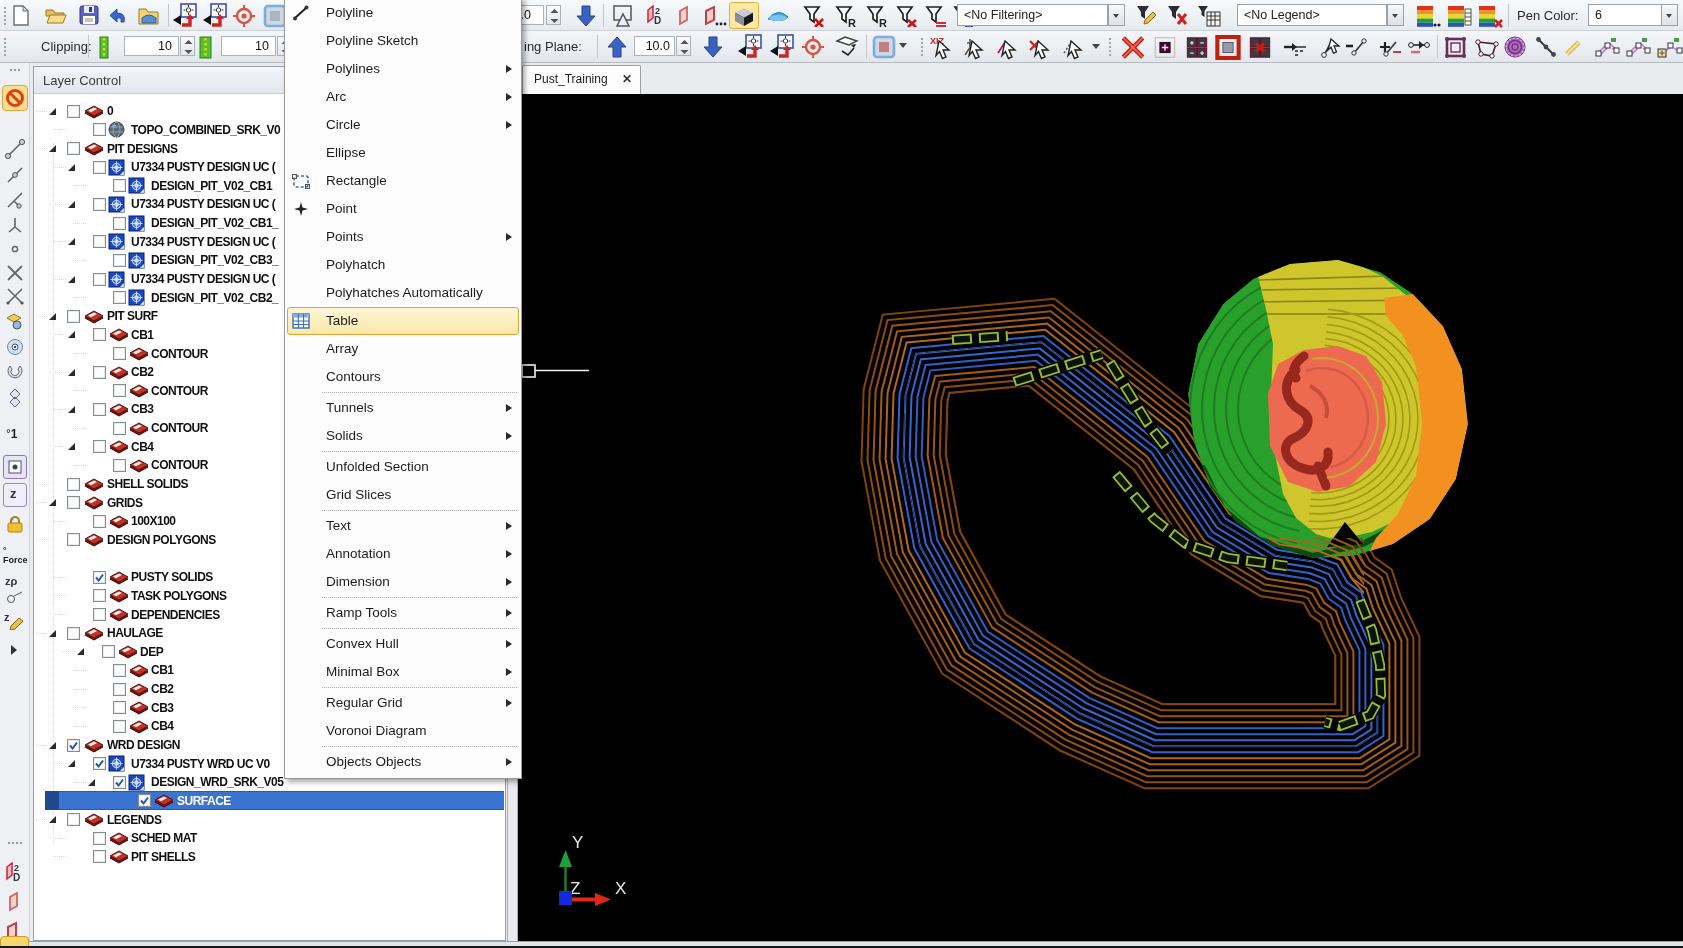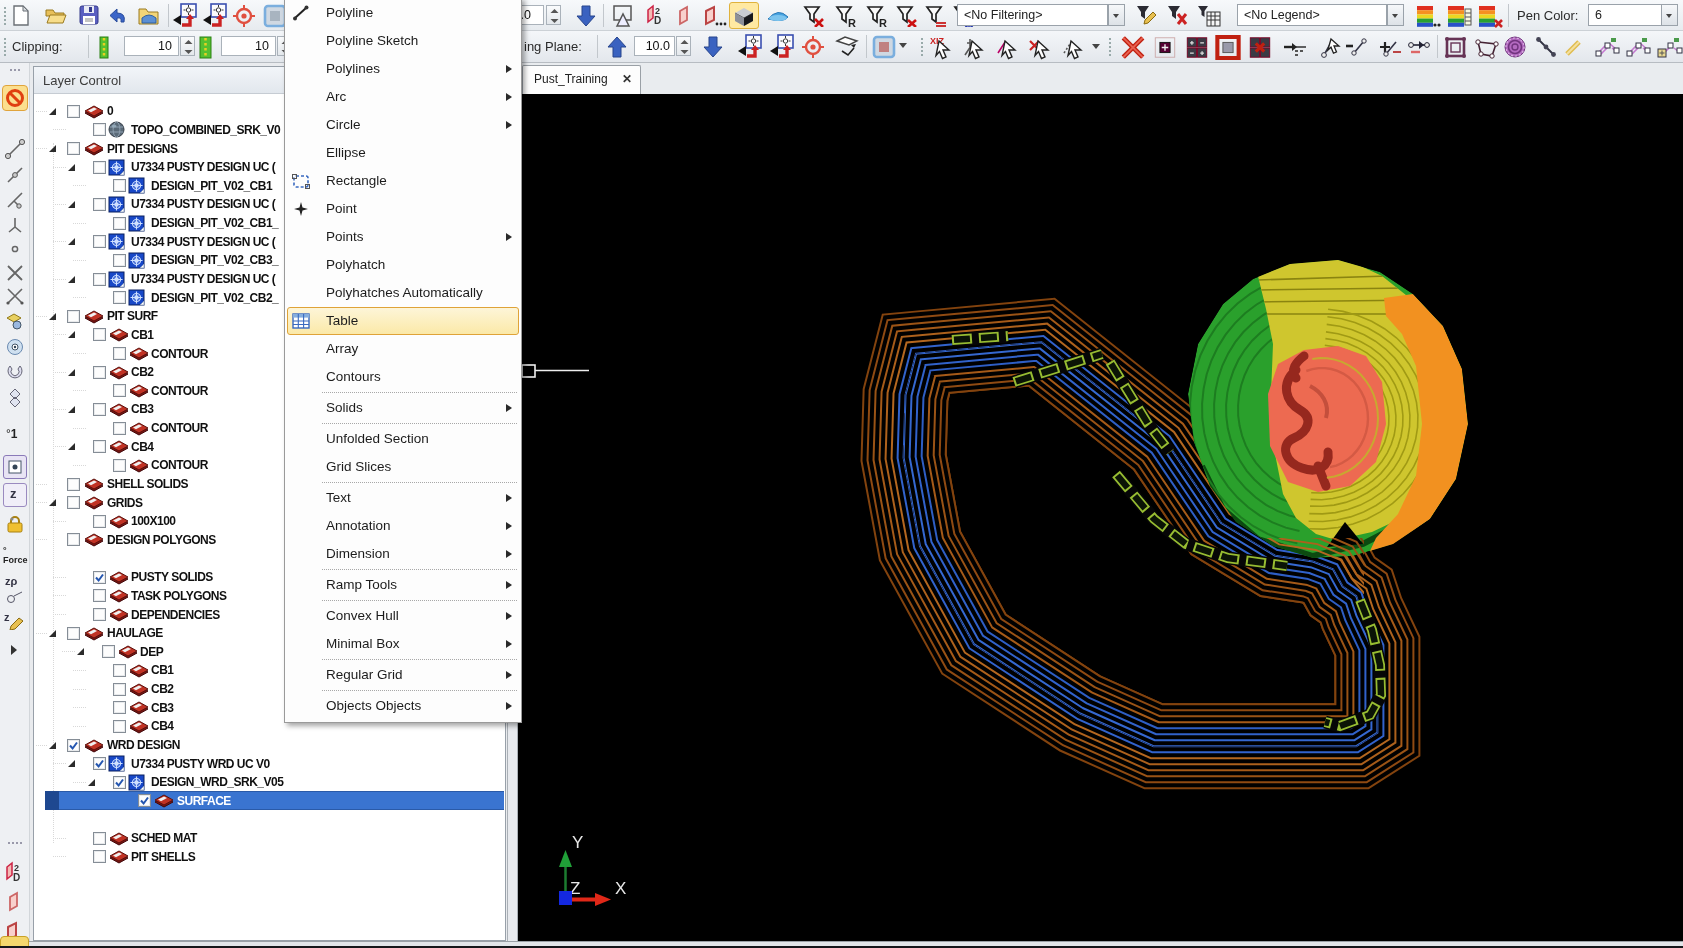--- a/index.html
+++ b/index.html
@@ -193,21 +193,21 @@
         <rect x="2" y="18.8" width="16" height="4" fill="#2850c8"></rect>
         <path d="M18 16 l7 7 M25 16 l-7 7" stroke="#cc2222" stroke-width="2.6"></path>
       </svg>
       <div class="vsep" style="left:1508px"></div>
       <div class="tb-txt" style="left:1517px;top:8px;font-size:13px">Pen Color:</div>
       <div class="combo" style="left:1588px;top:4px;width:74px">6</div>
       <div class="cbtn" style="left:1661px;top:4px"></div>
     </div>
     <div id="tb2" class="abs">
       <div class="grip" style="left:3px"></div>
-      <div class="tb-txt" style="left:12px;top:8px;font-size:13px">Clipping:</div>
+      <div class="tb-txt" style="left:41px;top:8px;font-size:13px">Clipping:</div>
       <div class="vsep" style="left:88px"></div>
       <svg class="abs" style="left:99px;top:5px" width="10" height="23" viewBox="0 0 10 23">
         <rect x="1" y="1" width="8" height="21" fill="#55c030" stroke="#2a8012"></rect>
         <path d="M5.0 2 v19" stroke="#e8d020" stroke-width="2.5" stroke-dasharray="2.5 2.5"></path>
       </svg>
       <div class="spin" style="left:124px;top:5px;width:55px;line-height:18px;padding-right:6px">10</div>
       <div class="spinbtn" style="left:180px;top:5px"><svg width="13" height="18" style="margin:1px">
           <path d="M6.5 2 l4 4 h-8 z" fill="#555"></path>
           <path d="M6.5 16 l4 -4 h-8 z" fill="#555"></path>
         </svg></div>
@@ -1047,20 +1047,36 @@
             <rect x="0.5" y="0.5" width="12" height="12" fill="#fdfdfd" stroke="#858d96"></rect>
             <rect x="1.5" y="1.5" width="10" height="10" fill="none" stroke="#e8eaec"></rect>
             <path d="M3 6.5 l2.6 3 4.4 -6" fill="none" stroke="#2456b0" stroke-width="2"></path>
           </svg>
           <svg class="abs" style="left:118px;top:1px" width="21" height="17" viewBox="0 0 21 17">
             <path d="M2 10 L11 5 L20 10 L11 15 Z" fill="#7a1410" stroke="#40080a"></path>
             <path d="M2 8 L11 3 L20 8 L11 13 Z" fill="#c03224" stroke="#5a100c"></path>
             <path d="M5 7.6 L11 4.4 L14 6 L8 9.2 Z" fill="#f0f0f0"></path>
           </svg>
           <div class="tlabel" style="left:142px;color:#fff">SURFACE</div>
+        </div>
+        <div class="trow" style="left:0;top:715.0px;width:469px">
+          <svg class="abs" style="left:13px;top:5px" width="9" height="9" viewBox="0 0 9 9">
+            <path d="M8 1 L8 8 L1 8 Z" fill="#2b2b2b"></path>
+          </svg>
+          <div class="abs" style="left:-1px;top:9px;width:13px;border-top:1px dotted #d8d8d8"></div>
+          <svg class="abs" style="left:32px;top:3px" width="13" height="13" viewBox="0 0 13 13">
+            <rect x="0.5" y="0.5" width="12" height="12" fill="#fdfdfd" stroke="#858d96"></rect>
+            <rect x="1.5" y="1.5" width="10" height="10" fill="none" stroke="#e8eaec"></rect>
+          </svg>
+          <svg class="abs" style="left:48px;top:1px" width="21" height="17" viewBox="0 0 21 17">
+            <path d="M2 10 L11 5 L20 10 L11 15 Z" fill="#7a1410" stroke="#40080a"></path>
+            <path d="M2 8 L11 3 L20 8 L11 13 Z" fill="#c03224" stroke="#5a100c"></path>
+            <path d="M5 7.6 L11 4.4 L14 6 L8 9.2 Z" fill="#f0f0f0"></path>
+          </svg>
+          <div class="tlabel" style="left:72px;color:#101010">LEGENDS</div>
         </div>
         <div class="trow" style="left:0;top:733.7px;width:469px">
           <div class="abs" style="left:18px;top:9px;width:13px;border-top:1px dotted #d8d8d8"></div>
           <svg class="abs" style="left:58px;top:3px" width="13" height="13" viewBox="0 0 13 13">
             <rect x="0.5" y="0.5" width="12" height="12" fill="#fdfdfd" stroke="#858d96"></rect>
             <rect x="1.5" y="1.5" width="10" height="10" fill="none" stroke="#e8eaec"></rect>
           </svg>
           <svg class="abs" style="left:73px;top:1px" width="21" height="17" viewBox="0 0 21 17">
             <path d="M2 10 L11 5 L20 10 L11 15 Z" fill="#7a1410" stroke="#40080a"></path>
             <path d="M2 8 L11 3 L20 8 L11 13 Z" fill="#c03224" stroke="#5a100c"></path>
@@ -1237,20 +1253,21 @@
       <div class="mi"><div class="hi"></div><div class="ic"><svg width="20" height="20">
             <rect x="2" y="3" width="16" height="14" fill="#fff" stroke="#3a6ac0" stroke-width="1.4"></rect>
             <rect x="2" y="3" width="16" height="3.6" fill="#86aede"></rect>
             <path d="M2 10 h16 M2 13.5 h16 M7.3 3 v14 M12.6 3 v14" stroke="#3a6ac0" stroke-width="1.1"></path>
           </svg></div><span style="position:relative">Table</span></div>
       <div class="mi"><span style="position:relative">Array</span></div>
       <div class="mi"><span style="position:relative">Contours</span></div>
       <div class="msep">
         <div></div>
       </div>
+      <div class="mi"><span style="position:relative">Tunnels</span><div class="ar"></div></div>
       <div class="mi"><span style="position:relative">Solids</span><div class="ar"></div></div>
       <div class="msep">
         <div></div>
       </div>
       <div class="mi"><span style="position:relative">Unfolded Section</span></div>
       <div class="mi"><span style="position:relative">Grid Slices</span></div>
       <div class="msep">
         <div></div>
       </div>
       <div class="mi"><span style="position:relative">Text</span><div class="ar"></div></div>
@@ -1262,17 +1279,18 @@
       <div class="mi"><span style="position:relative">Ramp Tools</span><div class="ar"></div></div>
       <div class="msep">
         <div></div>
       </div>
       <div class="mi"><span style="position:relative">Convex Hull</span><div class="ar"></div></div>
       <div class="mi"><span style="position:relative">Minimal Box</span><div class="ar"></div></div>
       <div class="msep">
         <div></div>
       </div>
       <div class="mi"><span style="position:relative">Regular Grid</span><div class="ar"></div></div>
+      <div class="mi"><span style="position:relative">Voronoi Diagram</span></div>
       <div class="msep">
         <div></div>
       </div>
       <div class="mi"><span style="position:relative">Objects Objects</span><div class="ar"></div></div>
     </div>
   </div>
 </body></html>

